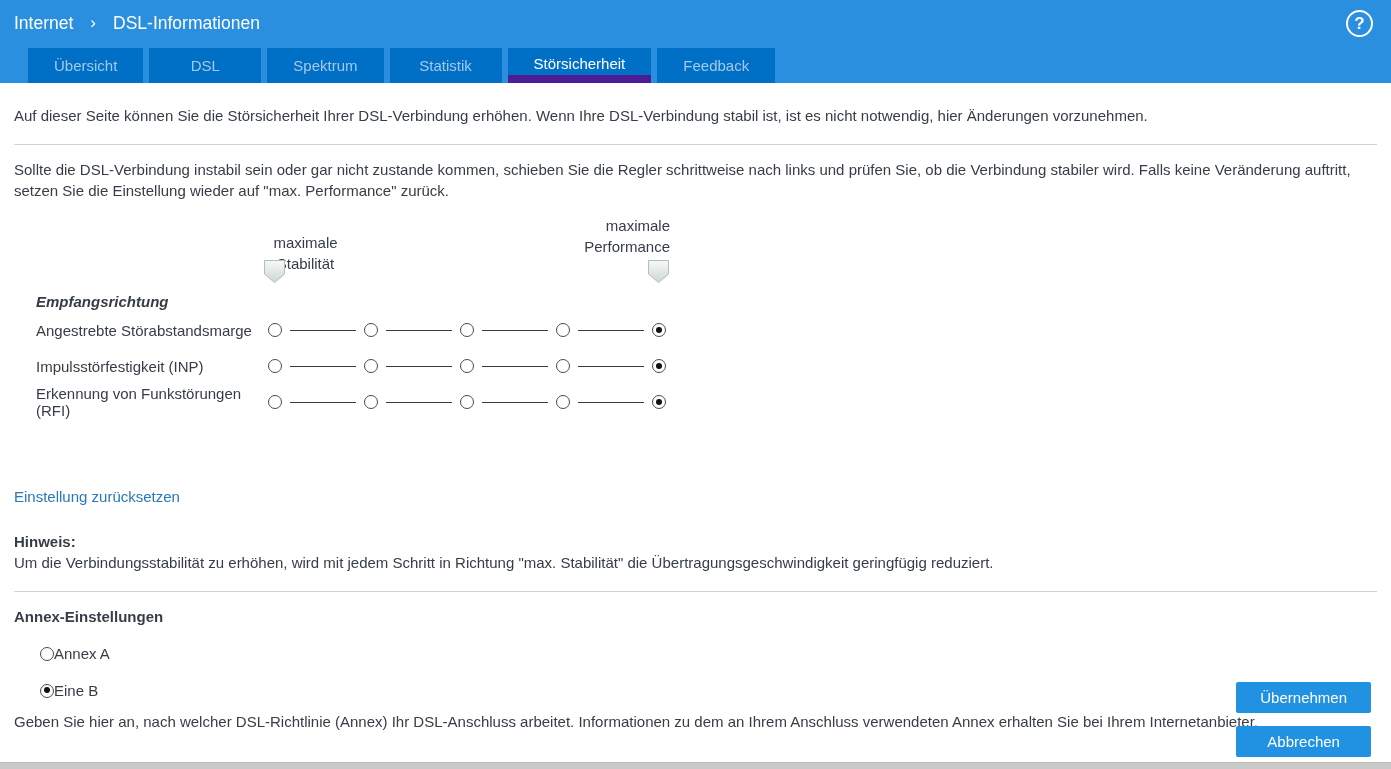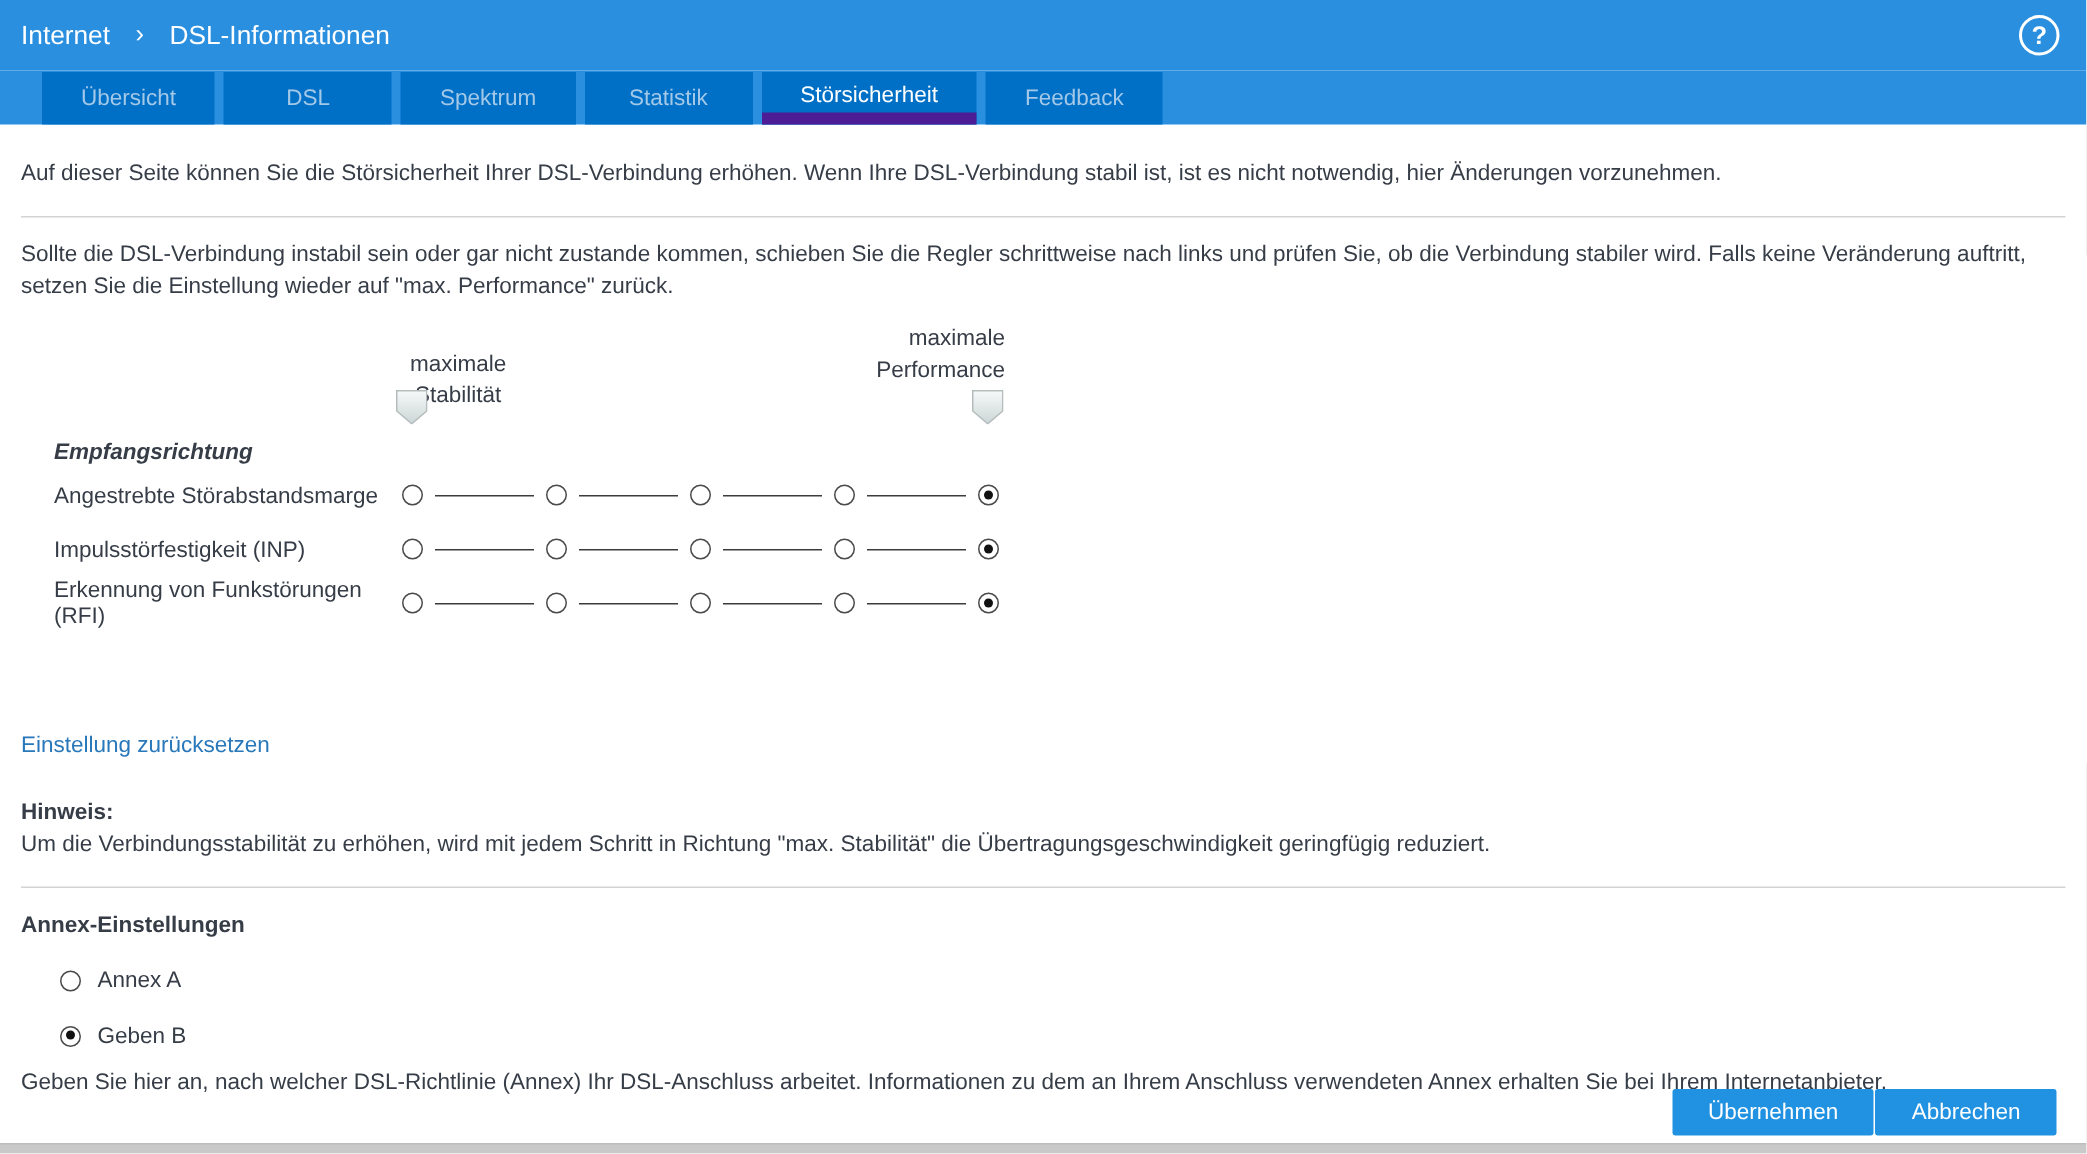--- a/index.html
+++ b/index.html
@@ -47,26 +47,26 @@
            background:#fff; position:relative; flex:0 0 auto; cursor:pointer; }
   .radio.checked::after { content:""; position:absolute; left:2.5px; top:2.5px;
            width:6px; height:6px; background:#111; border-radius:50%; }
   .tline { width:66px; height:1px; background:#3c3c3c; margin:0 8px; }
   .reset-row { margin-top:24px; }
   
   .hint { margin-top:26px; }
   .hint p { line-height:21px; }
   
   .annex-title { margin-top:16px; }
-  .annex-option { display:flex; align-items:center; gap:11px; margin-top:20px;
+  .annex-option { display:flex; align-items:center; margin-top:20px;
                   padding-left:26px; cursor:pointer; width:max-content; }
   .annex-desc { margin-top:12px; line-height:22px; }
   .annex-warn { margin-top:4px; line-height:22px; }
   
-  .footer { position:absolute; right:20px; bottom:12px; display:flex; gap:1px; }
+  .footer { position:absolute; right:20px; bottom:12px; display:flex; gap:13px;flex-direction:column; }
   .btn { background:#2191e2; color:#fff; border:none; font-size:15px;
          font-family:"Liberation Sans", sans-serif; height:31px; padding:0 24px;
          min-width:110px; cursor:pointer; border-radius:2px; }
   .bottom-strip { position:absolute; left:0; bottom:0; width:100%; height:7px;
                   background:#c9c9c9; border-top:1px solid #bdbdbd; }
 </style>
 </head>
 <body>
 
 <div class="page">
@@ -174,21 +174,21 @@
 
     <p class="annex-title bold">Annex-Einstellungen</p>
 
     <div>
         <div class="annex-option">
           <span class="radio"></span>
           <span>Annex A</span>
         </div>
         <div class="annex-option">
           <span class="radio checked"></span>
-          <span>Geben B</span>
+          <span>Eine B</span>
         </div>
       </div>
 
     <p class="annex-desc">Geben Sie hier an, nach welcher DSL-Richtlinie (Annex) Ihr DSL-Anschluss arbeitet. Informationen zu dem an Ihrem Anschluss verwendeten Annex erhalten Sie bei Ihrem Internetanbieter.</p>
   </div>
 
   <div class="footer">
     <button class="btn">Übernehmen</button>
     <button class="btn">Abbrechen</button>
   </div>

